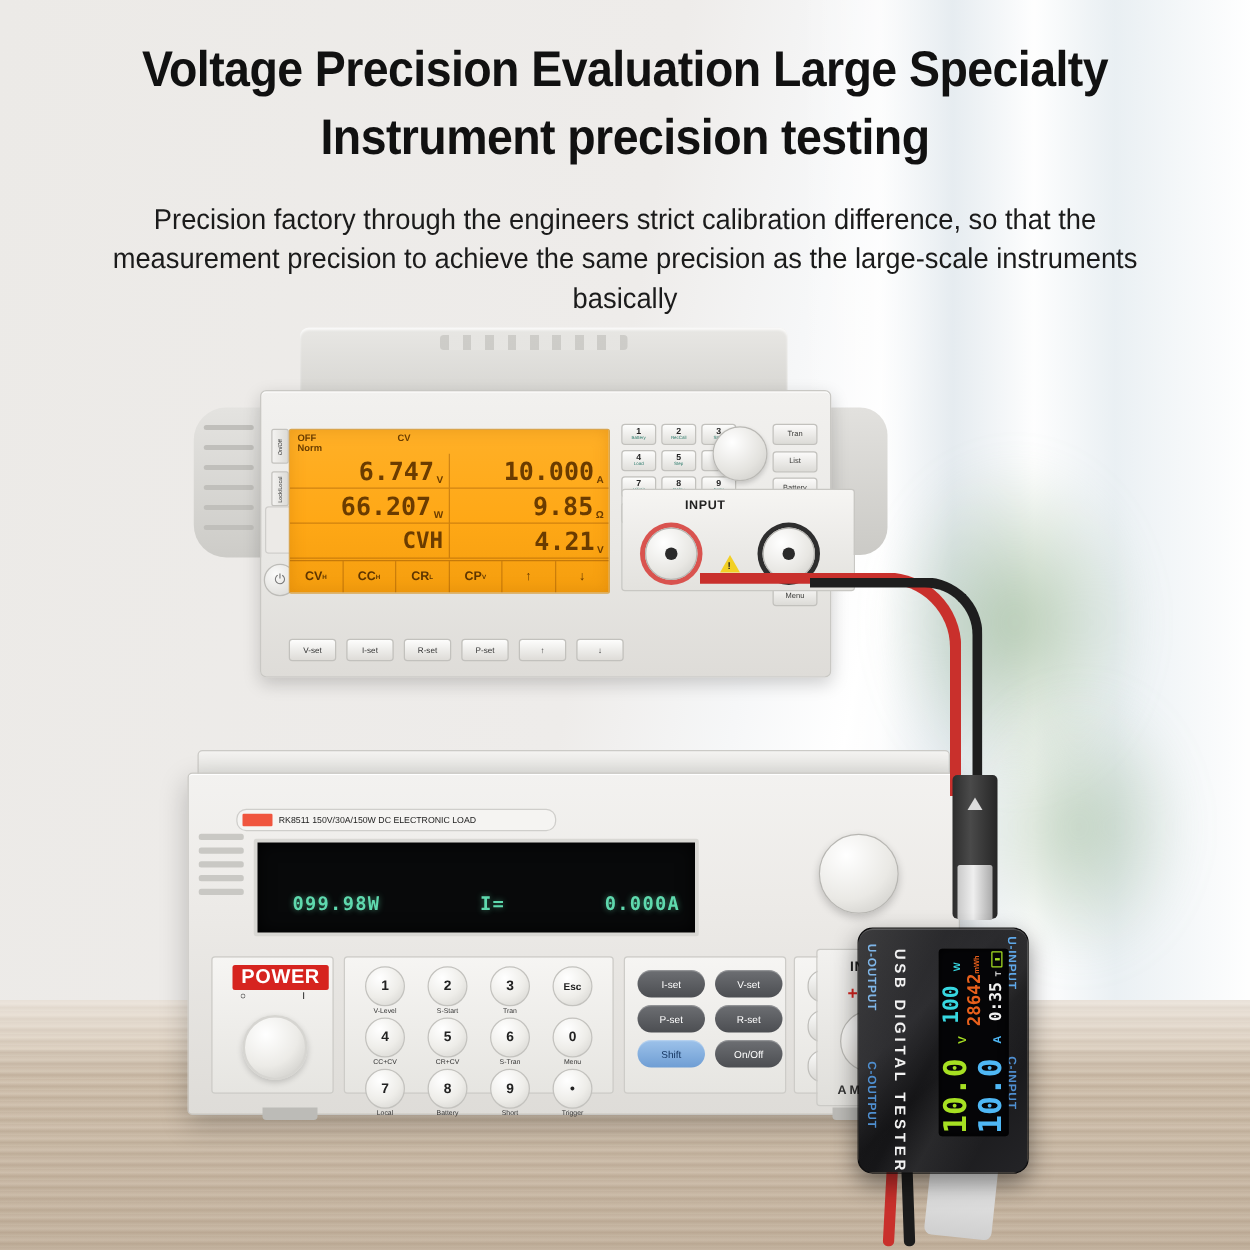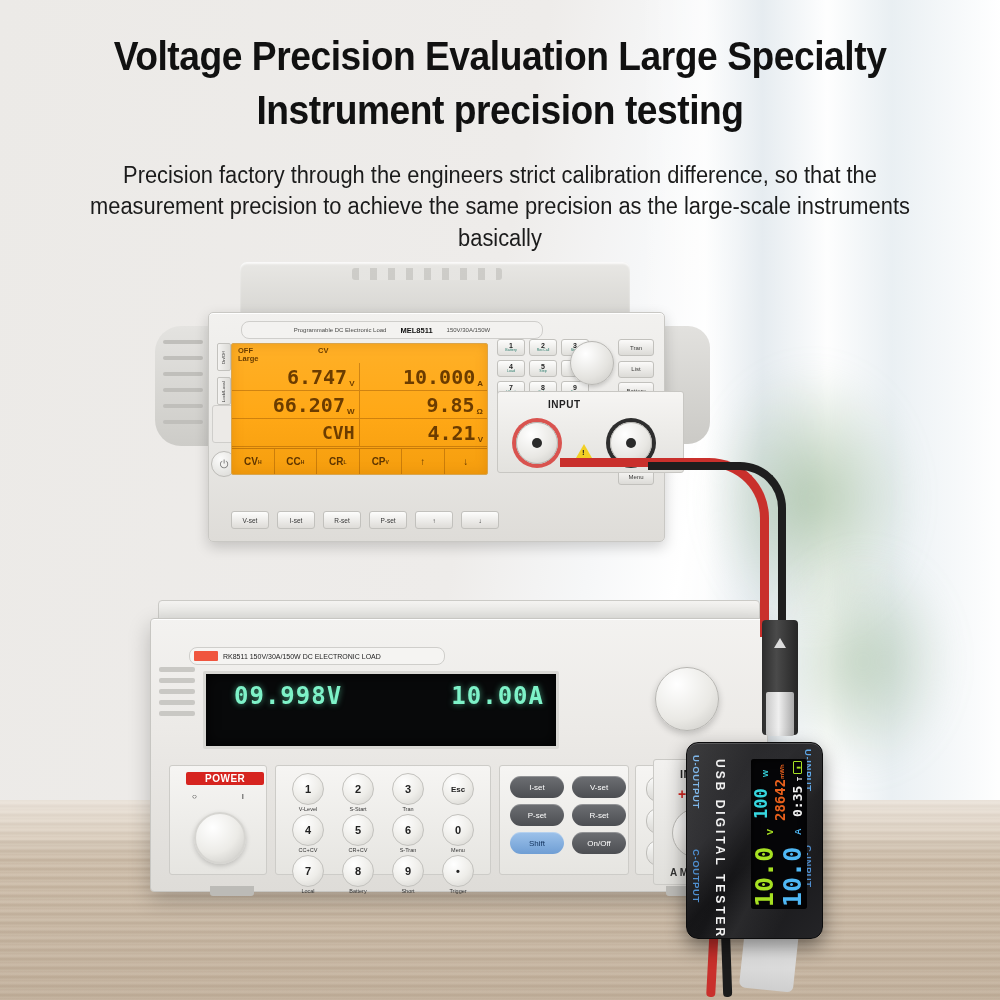--- a/index.html
+++ b/index.html
@@ -195,22 +195,22 @@
     font-family:"DejaVu Sans Mono",monospace;font-size:15px;font-weight:700;color:#5fd9ae;letter-spacing:1px;
     text-shadow:0 0 5px rgba(110,255,200,.45);}
   .i2-knob{position:absolute;right:48px;top:48px;width:62px;height:62px;border-radius:50%;
     background:radial-gradient(circle at 34% 26%,#ffffff,#eae9e5 58%,#c8c7c3);
     border:1px solid #b7b6b2;box-shadow:0 3px 7px rgba(0,0,0,.2);}
 
   .panel-lower{position:absolute;left:8px;top:140px;width:600px;height:124px;}
   .pgroup{position:absolute;background:linear-gradient(180deg,#f6f5f3,#e6e5e1);
     border:1px solid #cdccc8;border-radius:3px;}
   .g-power{left:10px;top:6px;width:96px;height:108px;}
-  .powerlbl{position:absolute;left:16px;top:6px;background:#d6241f;color:#fff;font-size:10px;font-weight:700;
-    padding:1px 19px;border-radius:2px;letter-spacing:.5px;}
+  .powerlbl{position:absolute;left:16px;top:6px;background:#d6241f;color:#fff;font-size:16px;font-weight:700;
+    padding:1px 7px;border-radius:2px;letter-spacing:.5px;}
   .pw-io{position:absolute;left:22px;top:26px;width:52px;font-size:8px;color:#222;display:flex;justify-content:space-between;}
   .pwknob{position:absolute;left:24px;top:46px;width:48px;height:48px;border-radius:50%;
     background:radial-gradient(circle at 35% 28%,#fff,#ecebe7 55%,#c7c6c2);border:2px solid #d6d5d1;
     box-shadow:0 2px 5px rgba(0,0,0,.18);}
   .g-keys{left:116px;top:6px;width:214px;height:108px;}
   .kgrid{position:absolute;left:8px;top:7px;display:grid;grid-template-columns:repeat(4,48px);gap:2px;}
   .kcell{display:flex;flex-direction:column;align-items:center;}
   .kbtn{width:30px;height:30px;border-radius:50%;background:radial-gradient(circle at 36% 28%,#fff,#eeede9 55%,#d2d1cd);
     border:1px solid #c3c2be;display:flex;align-items:center;justify-content:center;font-size:11px;color:#222;font-weight:700;}
   .kcap{font-size:5.5px;color:#333;margin-top:1px;}
@@ -262,41 +262,36 @@
         <i style="top:30px"></i>
         <i style="top:46px"></i>
         <i style="top:62px"></i>
         <i style="top:78px"></i>
         <i style="top:94px"></i>
     </div>
     <div class="side-right"></div>
 
     <div class="inst1-body">
 
-      <div class="brandbar">
-        <span>Programmable DC Electronic Load</span>
-        <span class="model">MEL8511</span>
-        <span>150V/30A/150W</span>
-      </div>
 
       <div class="vkeys">
         <div class="vkey" style="top:0">
           <span>On/Off</span>
         </div>
         <div class="vkey" style="top:34px">
           <span>Lock/Local</span>
         </div>
       </div>
       <div class="blank-panel"></div>
       <div class="pwrbtn">⏻</div>
 
       <div class="lcd">
         <div class="lcd-top">
           <span class="off">OFF</span>
-          <span class="norm">Large</span>
+          <span class="norm">Norm</span>
           <span class="cv">CV</span>
         </div>
         <div class="lcd-grid">
           <div class="lcd-cell">
             <span class="seg">6.747</span>
             <span class="unit">V</span>
           </div>
           <div class="lcd-cell">
             <span class="seg">10.000</span>
             <span class="unit">A</span>
@@ -447,23 +442,24 @@
           <i></i>
           <i></i>
         </div>
 
       <div class="i2-brand">
         <span class="i2-logo"></span>
         <span>RK8511 150V/30A/150W DC ELECTRONIC LOAD</span>
       </div>
 
       <div class="vfd">
-        <div class="l1">
-          <span>09.998V</span>
-          <span>10.00A</span>
+        <div class="l2">
+          <span>099.98W</span>
+          <span>I=</span>
+          <span>0.000A</span>
         </div>
       </div>
 
       <div class="i2-knob"></div>
 
       <div class="panel-lower">
 
         <div class="pgroup g-power">
           <div class="powerlbl">POWER</div>
           <div class="pw-io">

